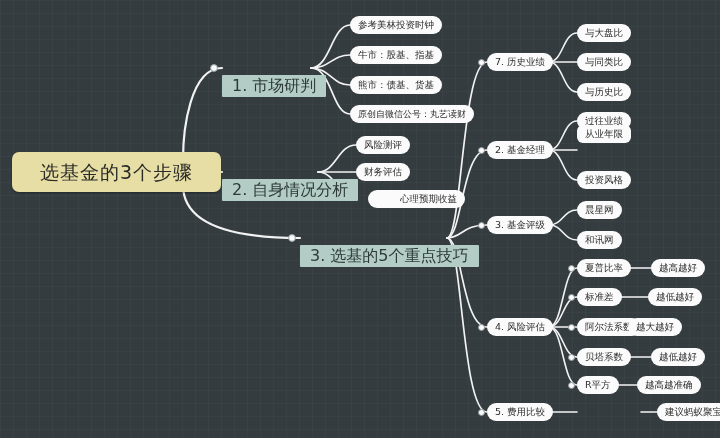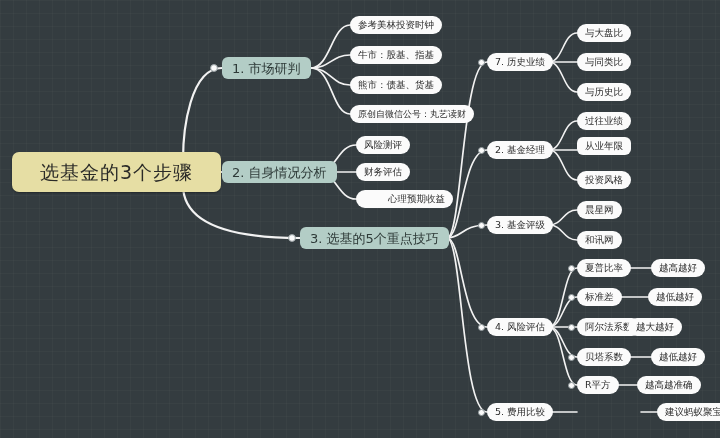--- a/index.html
+++ b/index.html
@@ -38,24 +38,25 @@
     font-size: 19px;
     letter-spacing: 1px;
     padding: 0 28px;
     height: 40px;
     box-shadow: 0 1px 2px rgba(0,0,0,0.35);
   }
   
   .n-l2 {
     background: #b3cdc6;
     color: #2e3a38;
-    border-radius: 6px;
-    font-size: 13px;
+    border-radius: 1px;
+    font-size: 16px;
     padding: 0 10px;
     height: 22px;
+    margin-top: 18px;
   }
   
   .n-pill {
     background: #fbfbfb;
     color: #2c2c2c;
     border-radius: 9px;
     font-size: 9.5px;
     padding: 0 8px;
     height: 18px;
   }
@@ -164,21 +165,21 @@
 
   <div class="node n-l2" style="left:222px; top:172px;">
     <span>2. 自身情况分析</span>
   </div>
   <div class="node n-pill" style="left:356px; top:145px;">
     <span>风险测评</span>
   </div>
   <div class="node n-pill" style="left:356px; top:172px;">
     <span>财务评估</span>
   </div>
-  <div class="node n-pill" style="left:356px; top:199px;padding-left:32px;">
+  <div class="node n-pill" style="left:368px; top:199px;padding-left:32px;">
     <span>心理预期收益</span>
   </div>
 
   <div class="node n-l2" style="left:300px; top:238px;justify-content:flex-end;">
     <span>3. 选基的5个重点技巧</span>
   </div>
 
   <div class="node n-pill" style="left:487px; top:62px;">
     <span class="dot"></span>
     <span>7. 历史业绩</span>
@@ -193,21 +194,21 @@
     <span>与历史比</span>
   </div>
 
   <div class="node n-pill" style="left:487px; top:150px;">
     <span class="dot"></span>
     <span>2. 基金经理</span>
   </div>
   <div class="node n-pill" style="left:577px; top:121px;">
     <span>过往业绩</span>
   </div>
-  <div class="node n-pill" style="left:577px; top:146px;border-radius:6px;">
+  <div class="node n-pill" style="left:577px; top:134px;border-radius:6px;">
     <span>从业年限</span>
   </div>
   <div class="node n-pill" style="left:577px; top:180px;">
     <span>投资风格</span>
   </div>
 
   <div class="node n-pill" style="left:487px; top:225px;">
     <span class="dot"></span>
     <span>3. 基金评级</span>
   </div>

